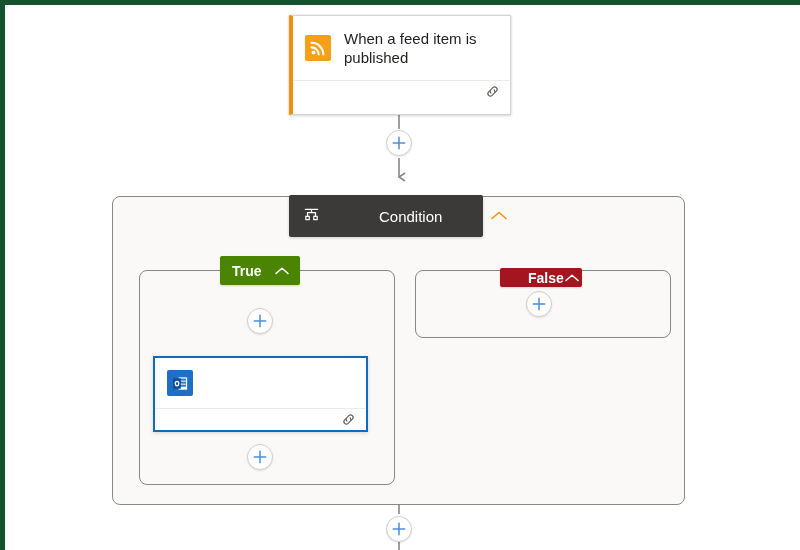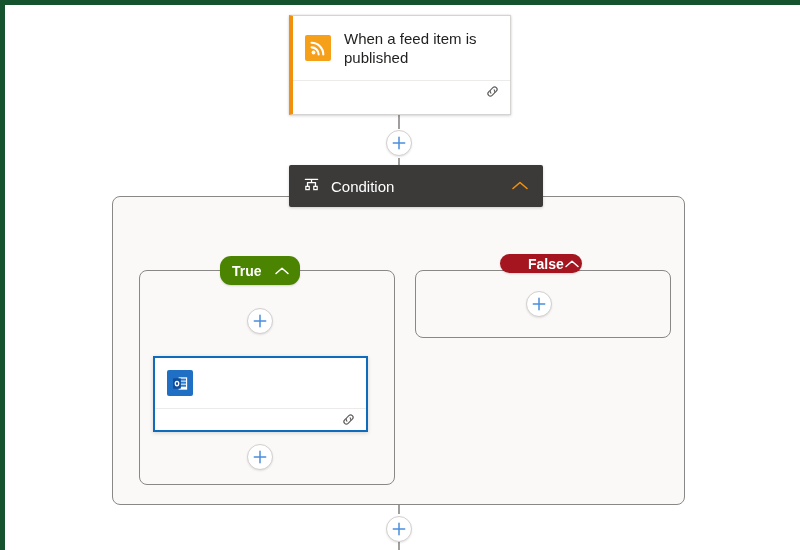--- a/index.html
+++ b/index.html
@@ -117,21 +117,21 @@
     margin-left: 11px;
     flex: 1 1 auto;
     font-weight: 400;
   }
 
   
   .pill {
     position: absolute;
     display: flex;
     align-items: center;
-    border-radius: 11px;
+    border-radius: 2px;
     box-sizing: border-box;
     padding: 0 10px 0 12px;
     box-shadow: 0 1px 2px rgba(0,0,0,0.15);
   }
   .pill-true  { background: #4b8400; }
   .pill-false { background: #a4151f; }
   .pill-label {
     color: #ffffff;
     font-size: 14px;
     font-weight: 600;
@@ -208,21 +208,21 @@
       <path d="M7 1.3 V12.7 M1.3 7 H12.7" stroke="#4b8fdb" stroke-width="1.5" stroke-linecap="round"></path>
     </svg>
   </div>
 
   <div class="scope-outer" style="left:107px; top:191px; width:573px; height:309px;"></div>
 
   <div class="scope-branch" style="left:134px; top:265px; width:256px; height:215px;"></div>
 
   <div class="scope-branch" style="left:410px; top:265px; width:256px; height:68px;"></div>
 
-  <div class="cond-node" style="left:284px; top:160px; width:254px; height:42px;">
+  <div class="cond-node" style="left:284px; top:190px; width:194px; height:42px;gap:48px;">
     <span>
       <svg width="17" height="17" viewBox="0 0 18 18" xmlns="http://www.w3.org/2000/svg">
         <path d="M2.5 3.5 H15.5" stroke="#ffffff" stroke-width="1.4" stroke-linecap="round"></path>
         <path d="M9 3.5 V7" stroke="#ffffff" stroke-width="1.4"></path>
         <path d="M4.8 7 H13.2" stroke="#ffffff" stroke-width="1.4" stroke-linecap="round"></path>
         <path d="M4.8 7 V11" stroke="#ffffff" stroke-width="1.4"></path>
         <path d="M13.2 7 V11" stroke="#ffffff" stroke-width="1.4"></path>
         <rect x="3" y="11" width="3.6" height="3.4" fill="none" stroke="#ffffff" stroke-width="1.3"></rect>
         <rect x="11.4" y="11" width="3.6" height="3.4" fill="none" stroke="#ffffff" stroke-width="1.3"></rect>
       </svg>
@@ -237,21 +237,21 @@
 
   <div class="pill pill-true" style="left:215px; top:251px; width:80px; height:29px;">
     <span class="pill-label">True</span>
     <span class="chev">
       <svg width="16" height="10" viewBox="0 0 16 10" xmlns="http://www.w3.org/2000/svg">
         <path d="M2 7.5 L8 2.2 L14 7.5" fill="none" stroke="#ffffff" stroke-width="1.5" stroke-linecap="round" stroke-linejoin="round"></path>
       </svg>
     </span>
   </div>
 
-  <div class="pill pill-false" style="left:495px; top:249px; width:82px; height:19px;padding-left:28px;">
+  <div class="pill pill-false" style="left:495px; top:263px; width:82px; height:19px;padding-left:28px;">
     <span class="pill-label">False</span>
     <span class="chev">
       <svg width="16" height="10" viewBox="0 0 16 10" xmlns="http://www.w3.org/2000/svg">
         <path d="M2 7.5 L8 2.2 L14 7.5" fill="none" stroke="#ffffff" stroke-width="1.5" stroke-linecap="round" stroke-linejoin="round"></path>
       </svg>
     </span>
   </div>
 
   <div class="plus" style="left:242px; top:303px;">
     <svg width="14" height="14" viewBox="0 0 14 14" xmlns="http://www.w3.org/2000/svg">

